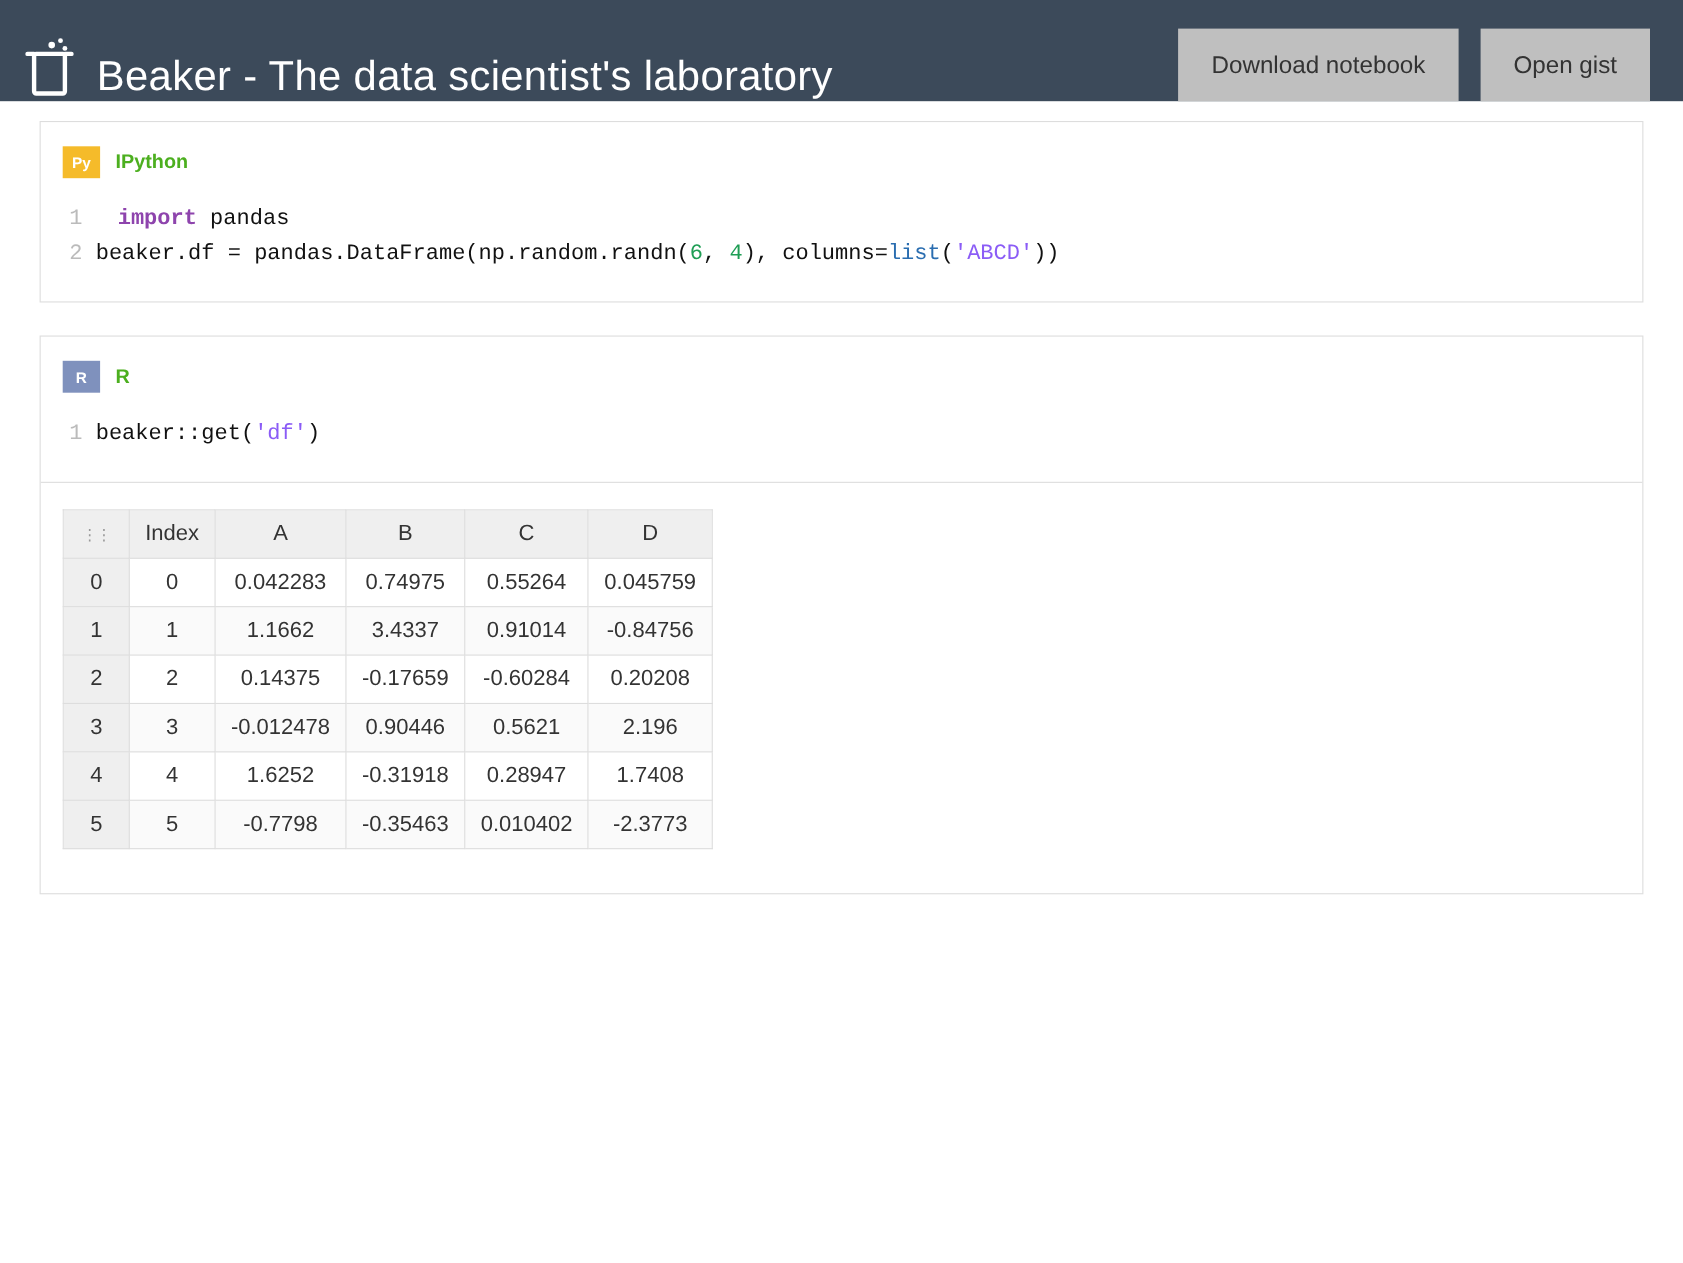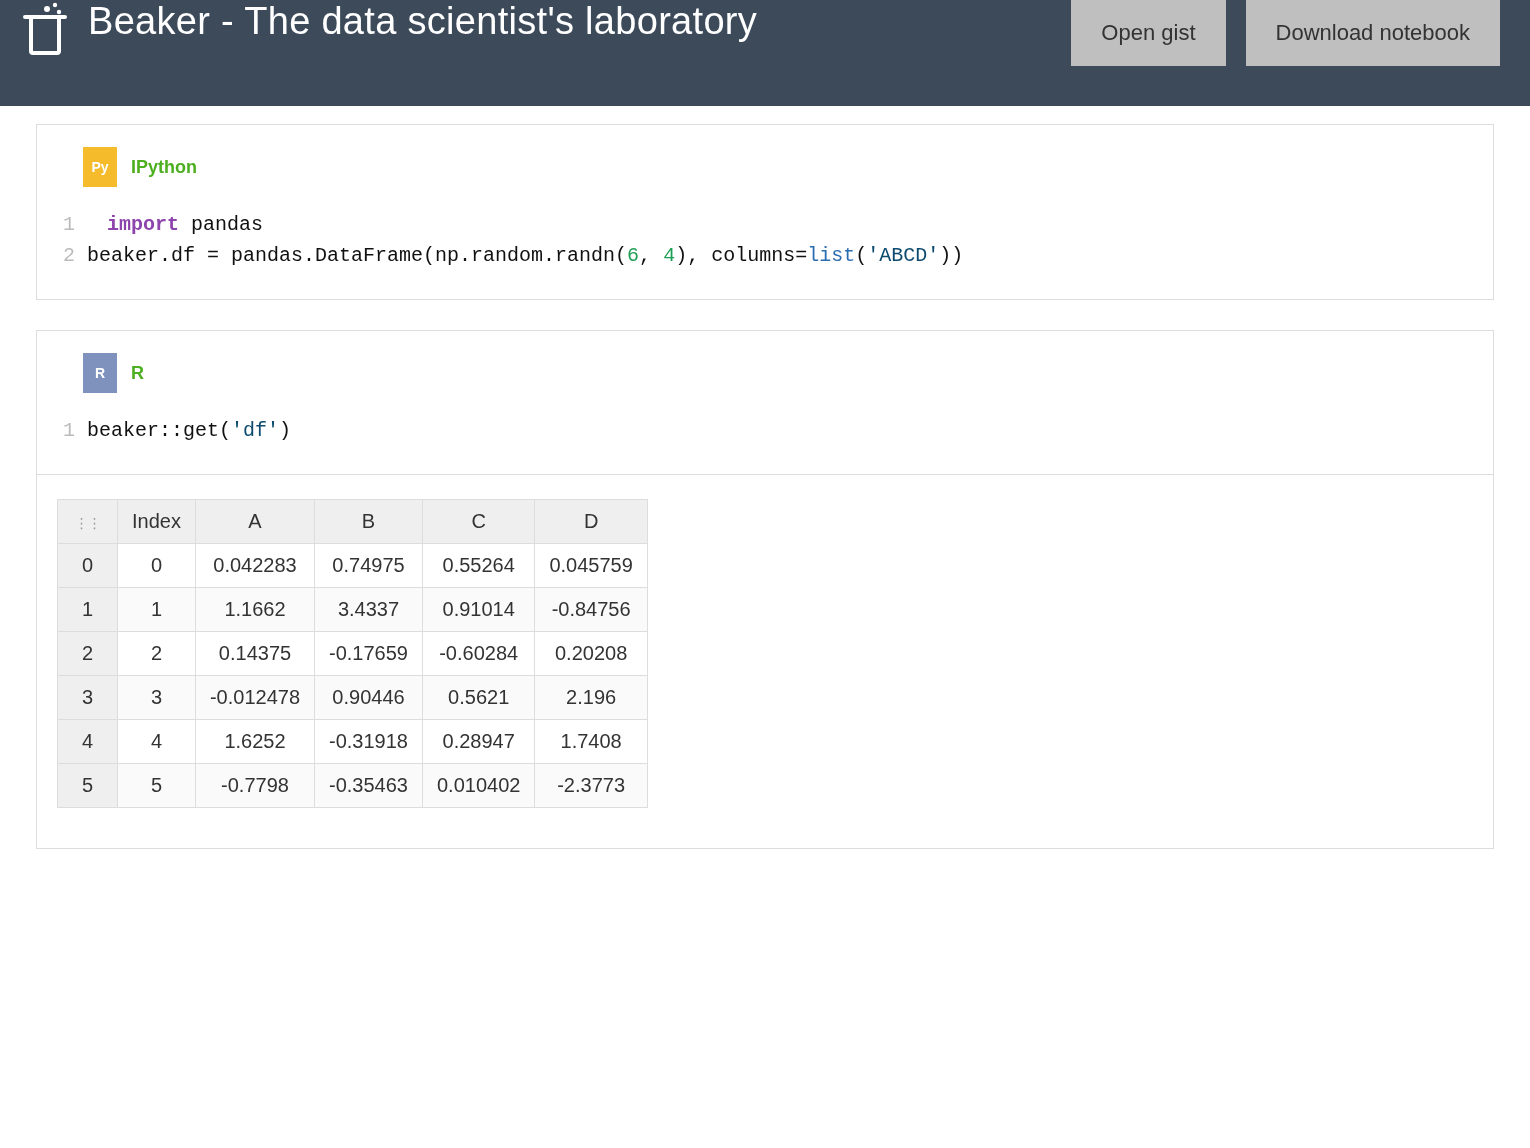--- a/index.html
+++ b/index.html
@@ -4,23 +4,23 @@
 <style>
   * { box-sizing: border-box; margin: 0; padding: 0; }
   body {
     font-family: "Helvetica Neue", Helvetica, Arial, sans-serif;
     background: #fff;
     color: #333;
     width: 1530px;
   }
   .header {
     background: #3c4a5a;
-    height: 106px;
+    height: 92px;
     display: flex;
-    align-items: flex-start;
+    align-items: flex-end;
     padding: 0 30px 0 20px;
   }
   .logo {
     width: 50px;
     height: 60px;
     margin-right: 18px;
     display: flex;
     align-items: center;
     justify-content: center;
   }
@@ -53,26 +53,25 @@
   .cell-header {
     display: flex;
     align-items: center;
     padding: 22px 20px 12px 20px;
   }
   .lang-badge {
     display: inline-flex;
     align-items: center;
     justify-content: center;
     width: 34px;
-    height: 40px;
+    height: 29px;
     color: #fff;
     font-weight: 700;
     font-size: 14px;
     margin-right: 14px;
-    margin-left: 26px;
   }
   .lang-badge.py { background: #f5bb2a; }
   .lang-badge.r  { background: #7f91bd; }
   .lang-name {
     color: #4caf1f;
     font-weight: 700;
     font-size: 18px;
     text-align: center;
   }
   .code {
@@ -86,21 +85,21 @@
     width: 30px;
     text-align: right;
     color: #bbb;
     padding-right: 12px;
     flex-shrink: 0;
     user-select: none;
   }
   .src { white-space: pre; }
   .tok-kw   { color: #8e44ad; font-weight: 600; margin-left: 20px; }
   .tok-num  { color: #1f9e55; }
-  .tok-str  { color: #0c4a6e; }
+  .tok-str  { color: #8b5cf6; }
   .tok-fn   { color: #2a6db0; }
   .tok-plain{ color: #111; }
 
   .output-sep {
     border-top: 1px solid #ddd;
   }
   .output {
     padding: 24px 20px 40px 20px;
   }
   table.df {
@@ -142,22 +141,22 @@
     <svg width="48" height="58" viewBox="0 0 48 58">
       <rect x="10" y="16" width="28" height="36" rx="2" fill="none" stroke="#fff" stroke-width="4"></rect>
       <line x1="10" y1="16" x2="4" y2="16" stroke="#fff" stroke-width="4" stroke-linecap="round"></line>
       <line x1="38" y1="16" x2="44" y2="16" stroke="#fff" stroke-width="4" stroke-linecap="round"></line>
       <circle cx="26" cy="8" r="3" fill="#fff"></circle>
       <circle cx="34" cy="4" r="2.2" fill="#fff"></circle>
       <circle cx="38" cy="11" r="2.2" fill="#fff"></circle>
     </svg>
   </div>
   <div class="title">Beaker - The data scientist's laboratory</div>
+  <button class="hbtn">Download notebook</button>
   <button class="hbtn">Open gist</button>
-  <button class="hbtn">Download notebook</button>
 </div>
 
 <div class="content">
 
   <div class="cell">
     <div class="cell-header">
       <span class="lang-badge py">Py</span>
       <span class="lang-name">IPython</span>
     </div>
     <div class="code" id="code-ipython">

